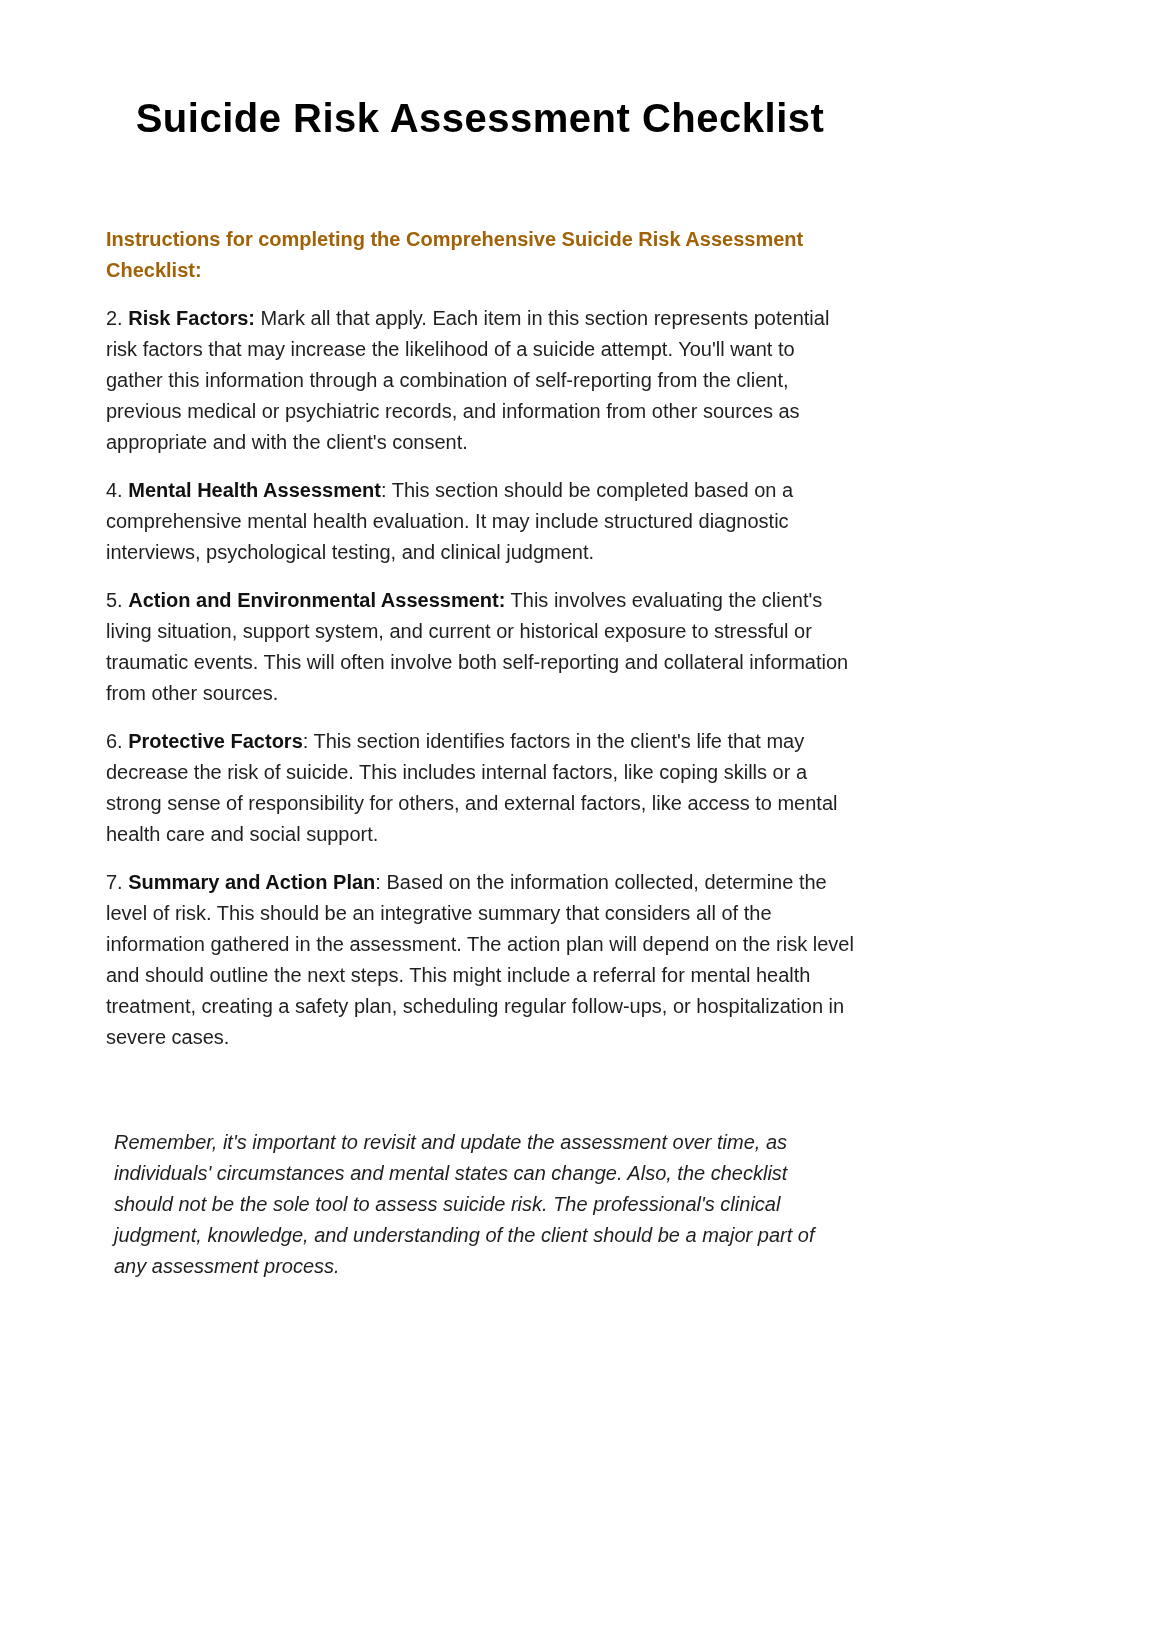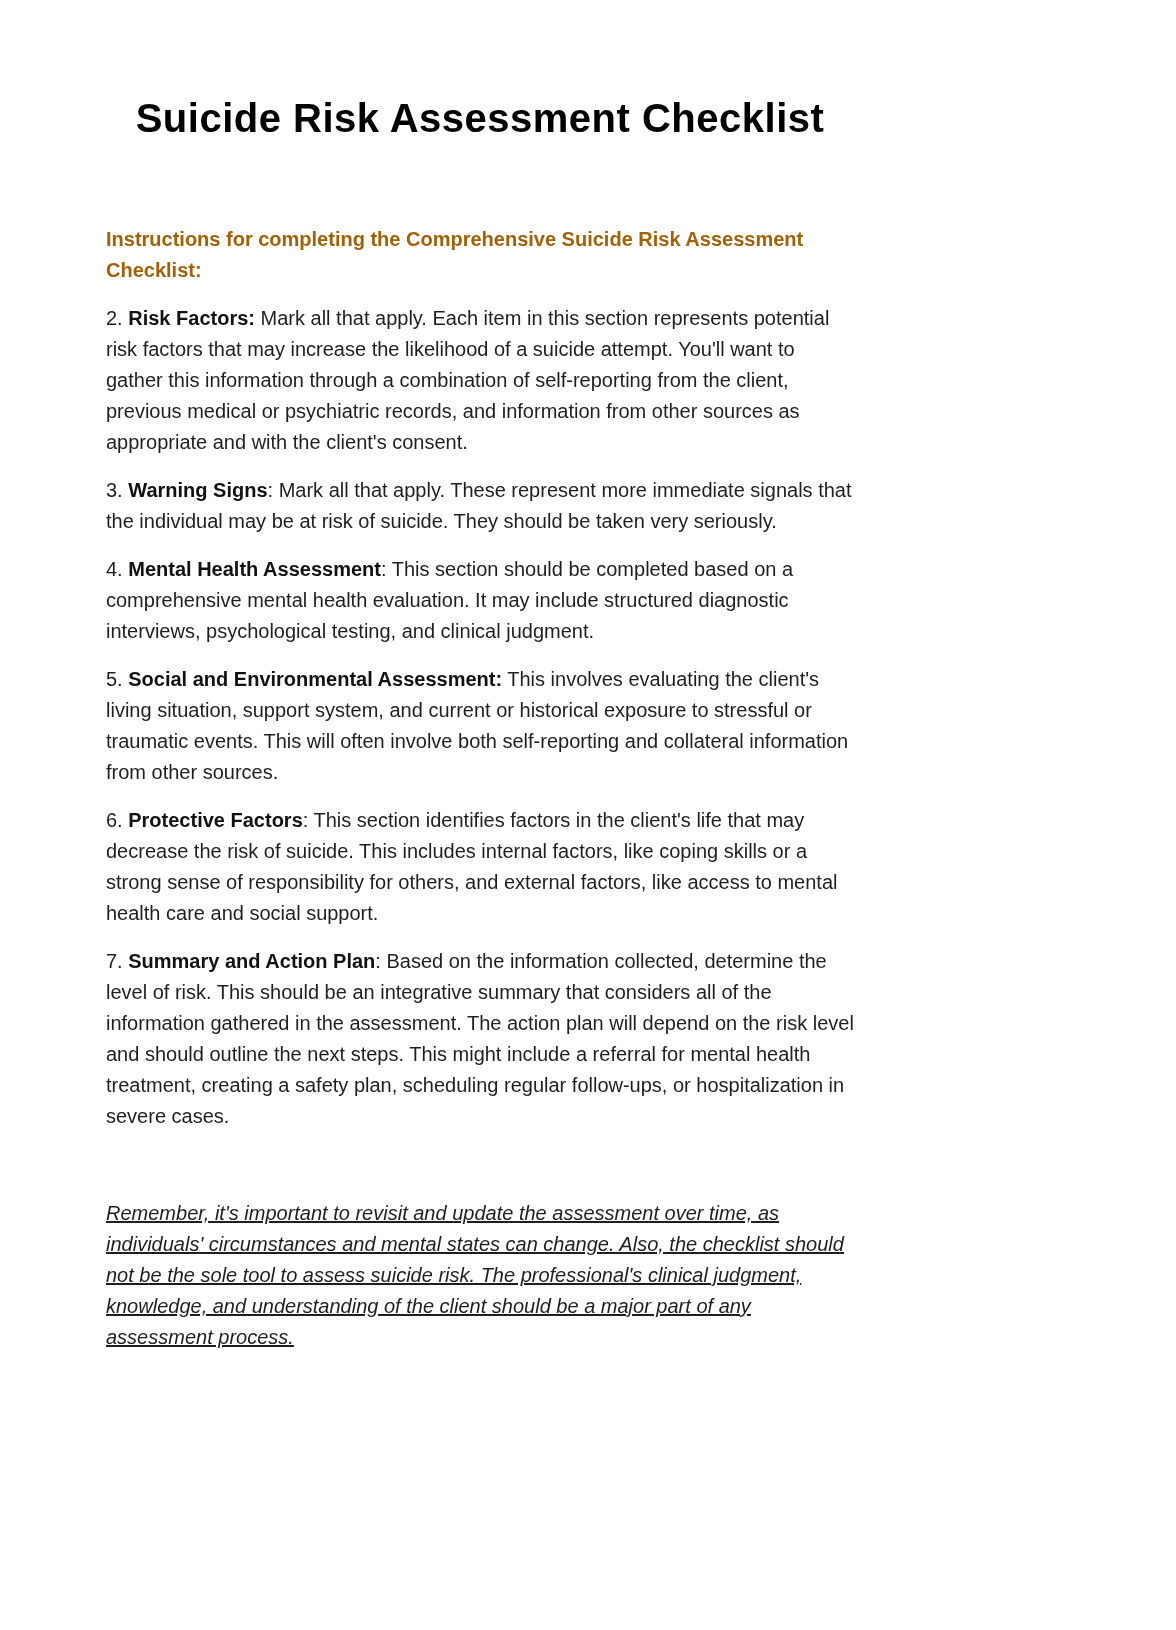--- a/index.html
+++ b/index.html
@@ -36,46 +36,44 @@
   .item {
     margin: 0;
     padding-top: 17px;
     font-size: 20px;
     line-height: 31px;
     color: #1f1f1f;
   }
   .item .item-number { font-weight: 400; }
   .item .item-label { font-weight: 700; color: #111111; }
   .closing-note {
-    margin: 0;
+    margin: 8px;
     padding-top: 66px;
     font-size: 20px;
     line-height: 31px;
     font-style: italic;
     color: #1f1f1f;
-    text-decoration: underline;
   }
 </style>
 </head>
 <body>
 
 <div class="page">
 
   <h1 class="doc-title">Suicide Risk Assessment Checklist</h1>
 
   <p class="instructions-heading">Instructions for completing the Comprehensive Suicide Risk Assessment Checklist:</p>
 
 
   <p class="item"><span class="item-number">2. </span><span class="item-label">Risk Factors:</span><span class="item-body"> Mark all that apply. Each item in this section represents potential risk factors that may increase the likelihood of a suicide attempt. You'll want to gather this information through a combination of self-reporting from the client, previous medical or psychiatric records, and information from other sources as appropriate and with the client's consent.</span></p>
 
-  <p class="item"><span class="item-number">3. </span><span class="item-label">Warning Signs</span><span class="item-body">: Mark all that apply. These represent more immediate signals that the individual may be at risk of suicide. They should be taken very seriously.</span></p>
 
   <p class="item"><span class="item-number">4. </span><span class="item-label">Mental Health Assessment</span><span class="item-body">: This section should be completed based on a comprehensive mental health evaluation. It may include structured diagnostic interviews, psychological testing, and clinical judgment.</span></p>
 
-  <p class="item"><span class="item-number">5. </span><span class="item-label">Social and Environmental Assessment:</span><span class="item-body"> This involves evaluating the client's living situation, support system, and current or historical exposure to stressful or traumatic events. This will often involve both self-reporting and collateral information from other sources.</span></p>
+  <p class="item"><span class="item-number">5. </span><span class="item-label">Action and Environmental Assessment:</span><span class="item-body"> This involves evaluating the client's living situation, support system, and current or historical exposure to stressful or traumatic events. This will often involve both self-reporting and collateral information from other sources.</span></p>
 
   <p class="item"><span class="item-number">6. </span><span class="item-label">Protective Factors</span><span class="item-body">: This section identifies factors in the client's life that may decrease the risk of suicide. This includes internal factors, like coping skills or a strong sense of responsibility for others, and external factors, like access to mental health care and social support.</span></p>
 
   <p class="item"><span class="item-number">7. </span><span class="item-label">Summary and Action Plan</span><span class="item-body">: Based on the information collected, determine the level of risk. This should be an integrative summary that considers all of the information gathered in the assessment. The action plan will depend on the risk level and should outline the next steps. This might include a referral for mental health treatment, creating a safety plan, scheduling regular follow-ups, or hospitalization in severe cases.</span></p>
 
   <p class="closing-note">Remember, it's important to revisit and update the assessment over time, as individuals' circumstances and mental states can change. Also, the checklist should not be the sole tool to assess suicide risk. The professional's clinical judgment, knowledge, and understanding of the client should be a major part of any assessment process.</p>
 
 </div>
 
 </body></html>

